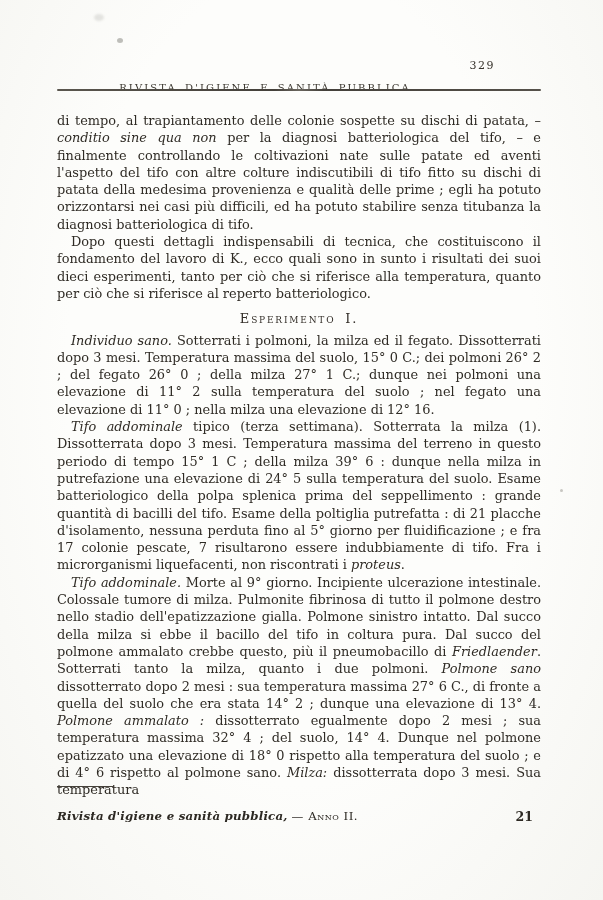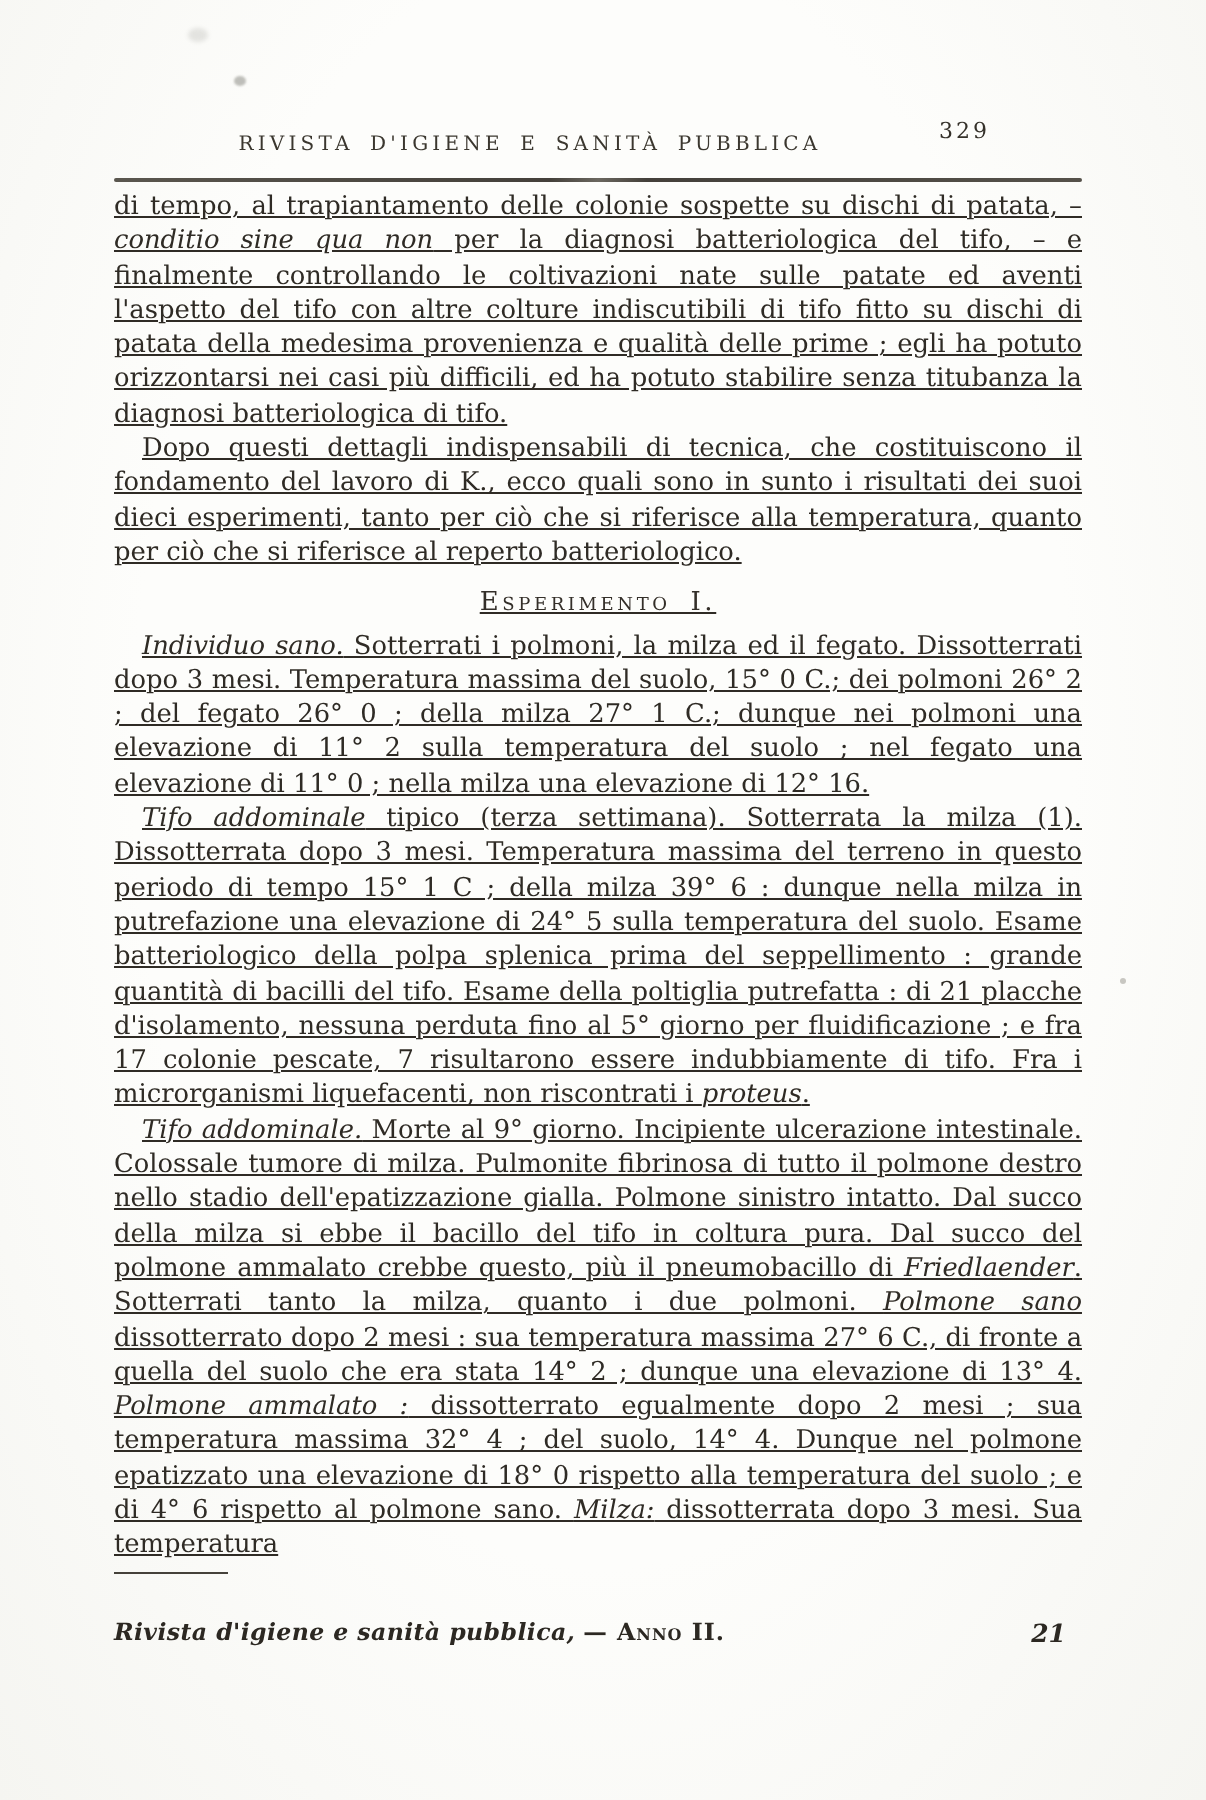--- a/index.html
+++ b/index.html
@@ -27,39 +27,38 @@
   
   .running-header{
     position:absolute;top:58px;left:57px;width:486px;height:31px;
   }
   .journal-title{
     text-align:center;
     padding-right:70px;
     font-size:10px;
     letter-spacing:2.1px;
     color:#3b372f;
-    margin-top:9px;
+    margin-top:24px;
     word-spacing:3px;
   }
   .page-number{
     position:absolute;top:1px;right:48px;
     font-size:11px;letter-spacing:1.5px;color:#35312a;
   }
   .header-rule{
     position:absolute;top:89px;left:57px;width:484px;height:2px;
     background:linear-gradient(to right,#5a564e 0%,#44403a 45%,#6b675f 50%,#44403a 55%,#55514a 100%);
     border-radius:1px;
   }
   
   .body-text{
-    position:absolute;top:95px;left:57px;width:484px;
+    position:absolute;top:112px;left:57px;width:484px;
     font-size:12.9px;line-height:17.3px;
     text-align:justify;
     color:var(--ink);
-    text-decoration:underline;
   }
   .body-text p{margin:0;}
   .body-text p.indent{text-indent:14px;}
   .exp-heading{
     text-align:center;
     font-variant:small-caps;
     letter-spacing:1.8px;
     word-spacing:4px;
     font-size:13px;
     line-height:17.3px;
@@ -75,22 +74,22 @@
   .footnote{
     position:absolute;top:791px;left:57px;width:486px;
     padding-left:18px;box-sizing:border-box;
     font-size:11.6px;letter-spacing:.3px;color:#36322b;
   }
   .page-footer{
     position:absolute;top:809px;left:57px;width:486px;
     font-size:11.8px;color:#2c2822;
   }
   .footer-journal{font-weight:bold;font-style:italic;letter-spacing:.2px;}
-  .footer-volume{font-weight:bold;font-variant:small-caps;margin-left:4px;letter-spacing:.5px;}
-  .footer-signature{position:absolute;right:10px;top:0;font-weight:bold;font-size:12.5px;font-style:italic;}
+  .footer-volume{font-weight:normal;font-variant:small-caps;margin-left:4px;letter-spacing:.5px;}
+  .footer-signature{position:absolute;right:10px;top:0;font-weight:bold;font-size:12.5px;}
 </style>
 </head>
 <body>
 
 <div class="page">
   <div class="artifact a1"></div>
   <div class="artifact a2"></div>
   <div class="artifact a3"></div>
 
   <div class="running-header">

